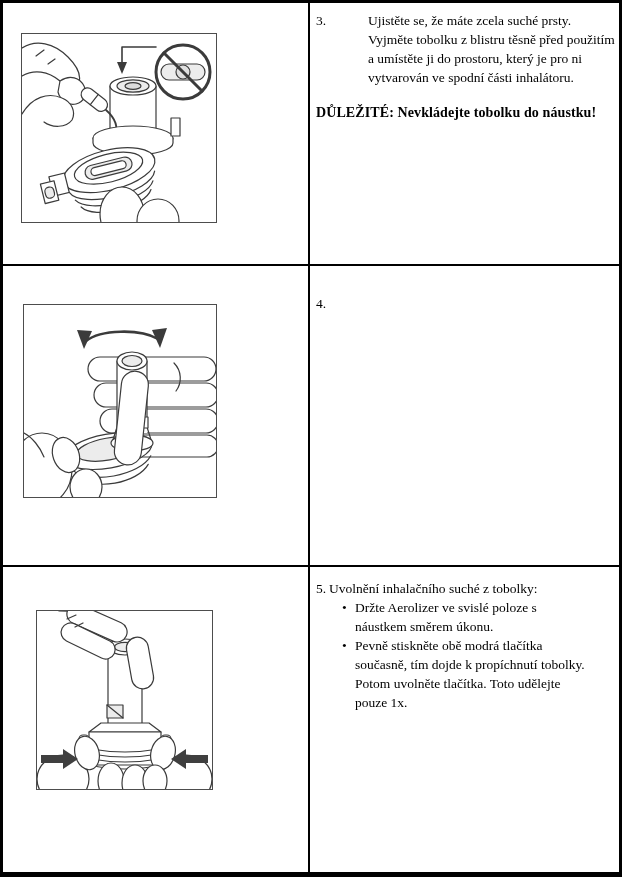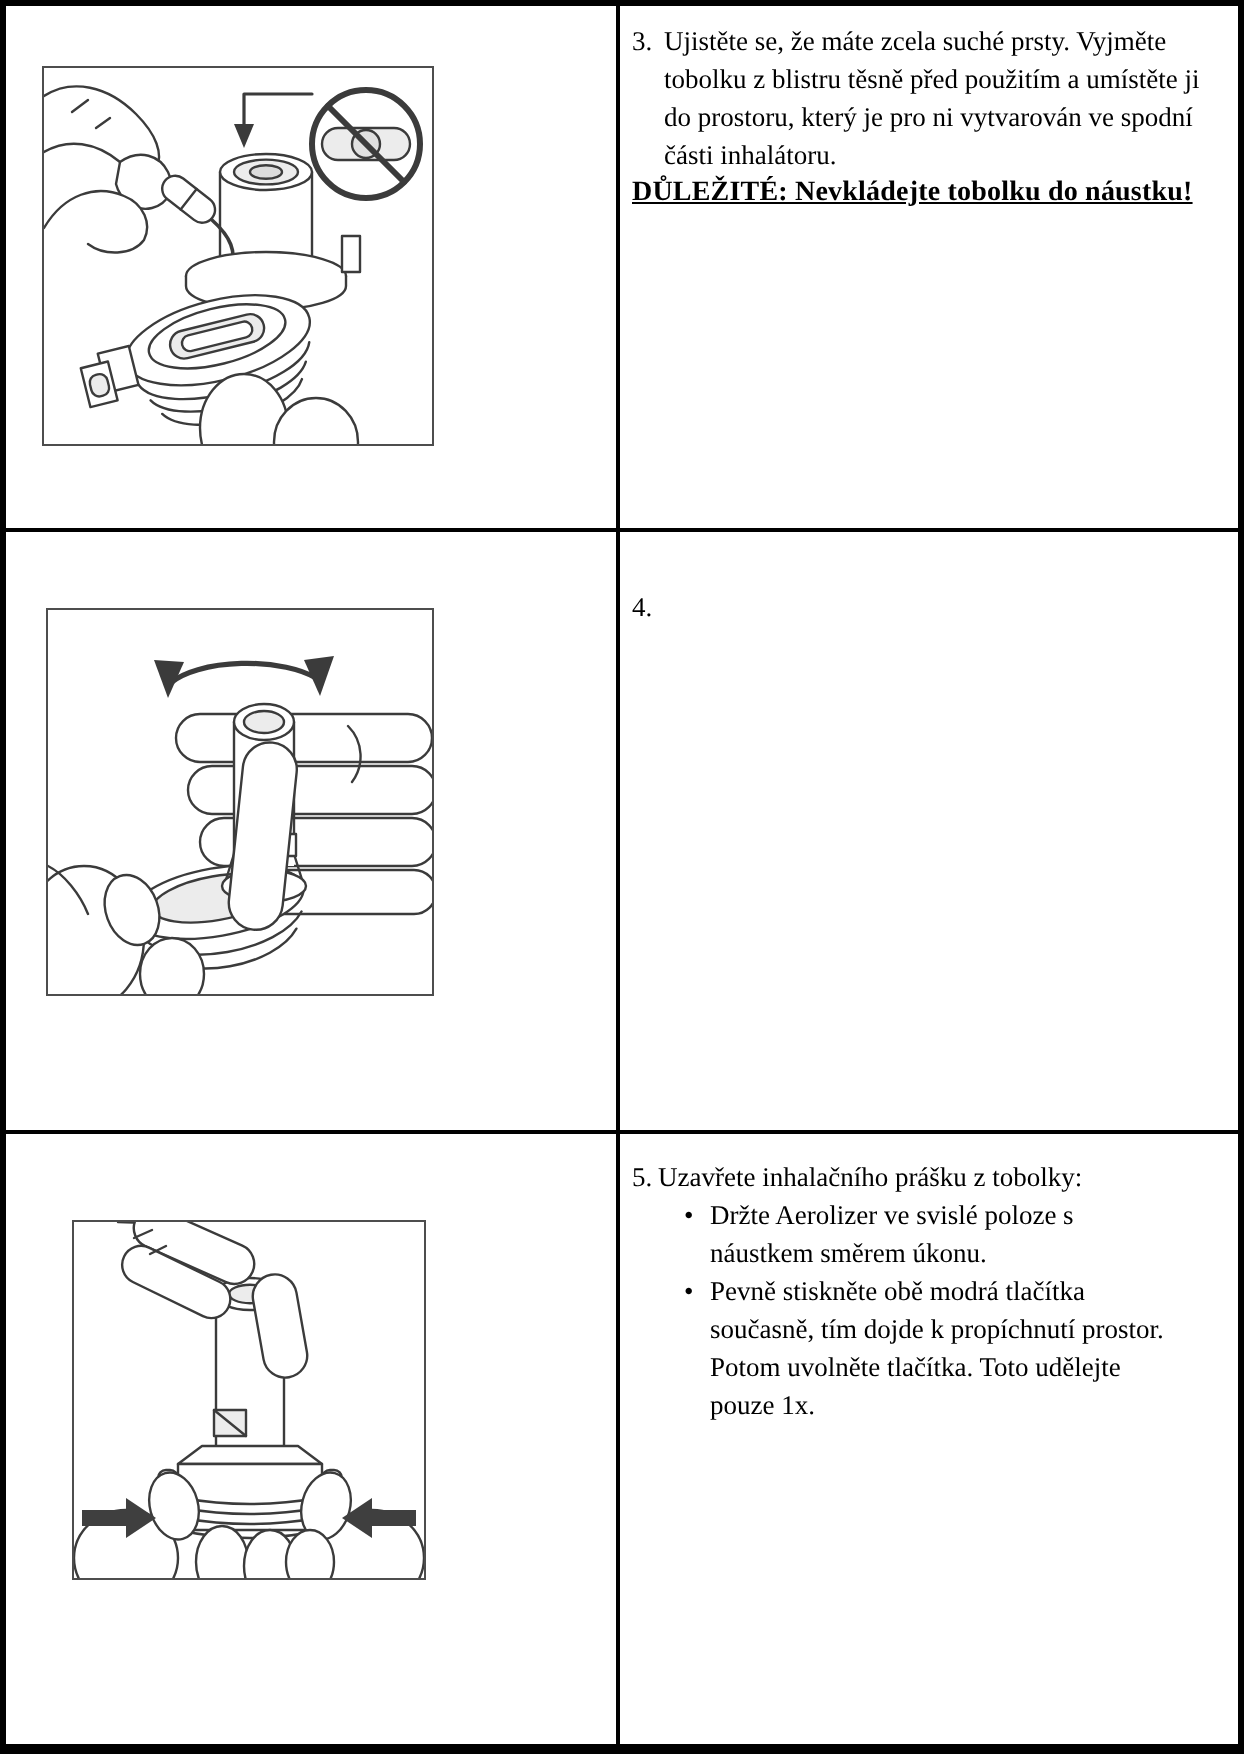--- a/index.html
+++ b/index.html
@@ -29,25 +29,25 @@
 
   .imgbox{ border:1px solid #4d4d4d; background:#fff; overflow:hidden; }
   .box-1{ width:196px; height:190px; margin:30px 0 0 18px; }
   .box-2{ width:194px; height:194px; margin:38px 0 0 20px; }
   .box-3{ width:177px; height:180px; margin:43px 0 0 33px; }
   .imgbox svg{ display:block; width:100%; height:100%; }
 
   .step{ display:flex; }
   .step .num{ width:16px; flex:none; }
   .step .txt{ display:block; }
-  .step-3 .txt{ max-width:288px; }
+  .step-3 .txt{ max-width:288px;margin-left:36px; }
   .step-4 .txt{ max-width:248px; }
   .step-5 .num{ width:13px; }
 
-  .important{ font-weight:700; font-size:14px; letter-spacing:0.1px;text-decoration:underline; }
+  .important{ font-weight:700; font-size:14px; margin-top:16px; letter-spacing:0.1px; }
 
   .bullets{ list-style:none; }
   .bullets li{ display:flex; }
   .bullets .dot{ width:13px; margin-left:26px; flex:none; }
   .bullets .btxt{ display:block; }
   .btxt-1{ max-width:196px; }
   .btxt-2{ max-width:234px; }
 
   .note{ text-align:justify; margin-top:16px; margin-left:-2px; padding-right:2px; }
 
@@ -254,28 +254,28 @@
 
             <polygon points="4,144 26,144 26,138 41,148 26,158 26,152 4,152" fill="#3f3f3f" stroke="none"></polygon>
             <polygon points="171,144 149,144 149,138 134,148 149,158 149,152 171,152" fill="#3f3f3f" stroke="none"></polygon>
           </g>
         </svg>
       </div>
     </div>
     <div class="cell-text">
       <div class="step step-5">
         <span class="num">5.</span>
-        <span class="txt">Uzavřete inhalačního prášku z tobolky:</span>
+        <span class="txt">Uvolnění inhalačního suché z tobolky:</span>
       </div>
       <ul class="bullets">
         <li>
           <span class="dot">•</span>
           <span class="btxt btxt-1">Držte Aerolizer ve svislé poloze s náustkem směrem úkonu.</span>
         </li>
         <li>
           <span class="dot">•</span>
-          <span class="btxt btxt-2">Pevně stiskněte obě modrá tlačítka současně, tím dojde k propíchnutí prostor. Potom uvolněte tlačítka. Toto udělejte pouze 1x.</span>
+          <span class="btxt btxt-2">Pevně stiskněte obě modrá tlačítka současně, tím dojde k propíchnutí tobolky. Potom uvolněte tlačítka. Toto udělejte pouze 1x.</span>
         </li>
       </ul>
     </div>
   </div>
 
 </div>
 
 </body></html>

